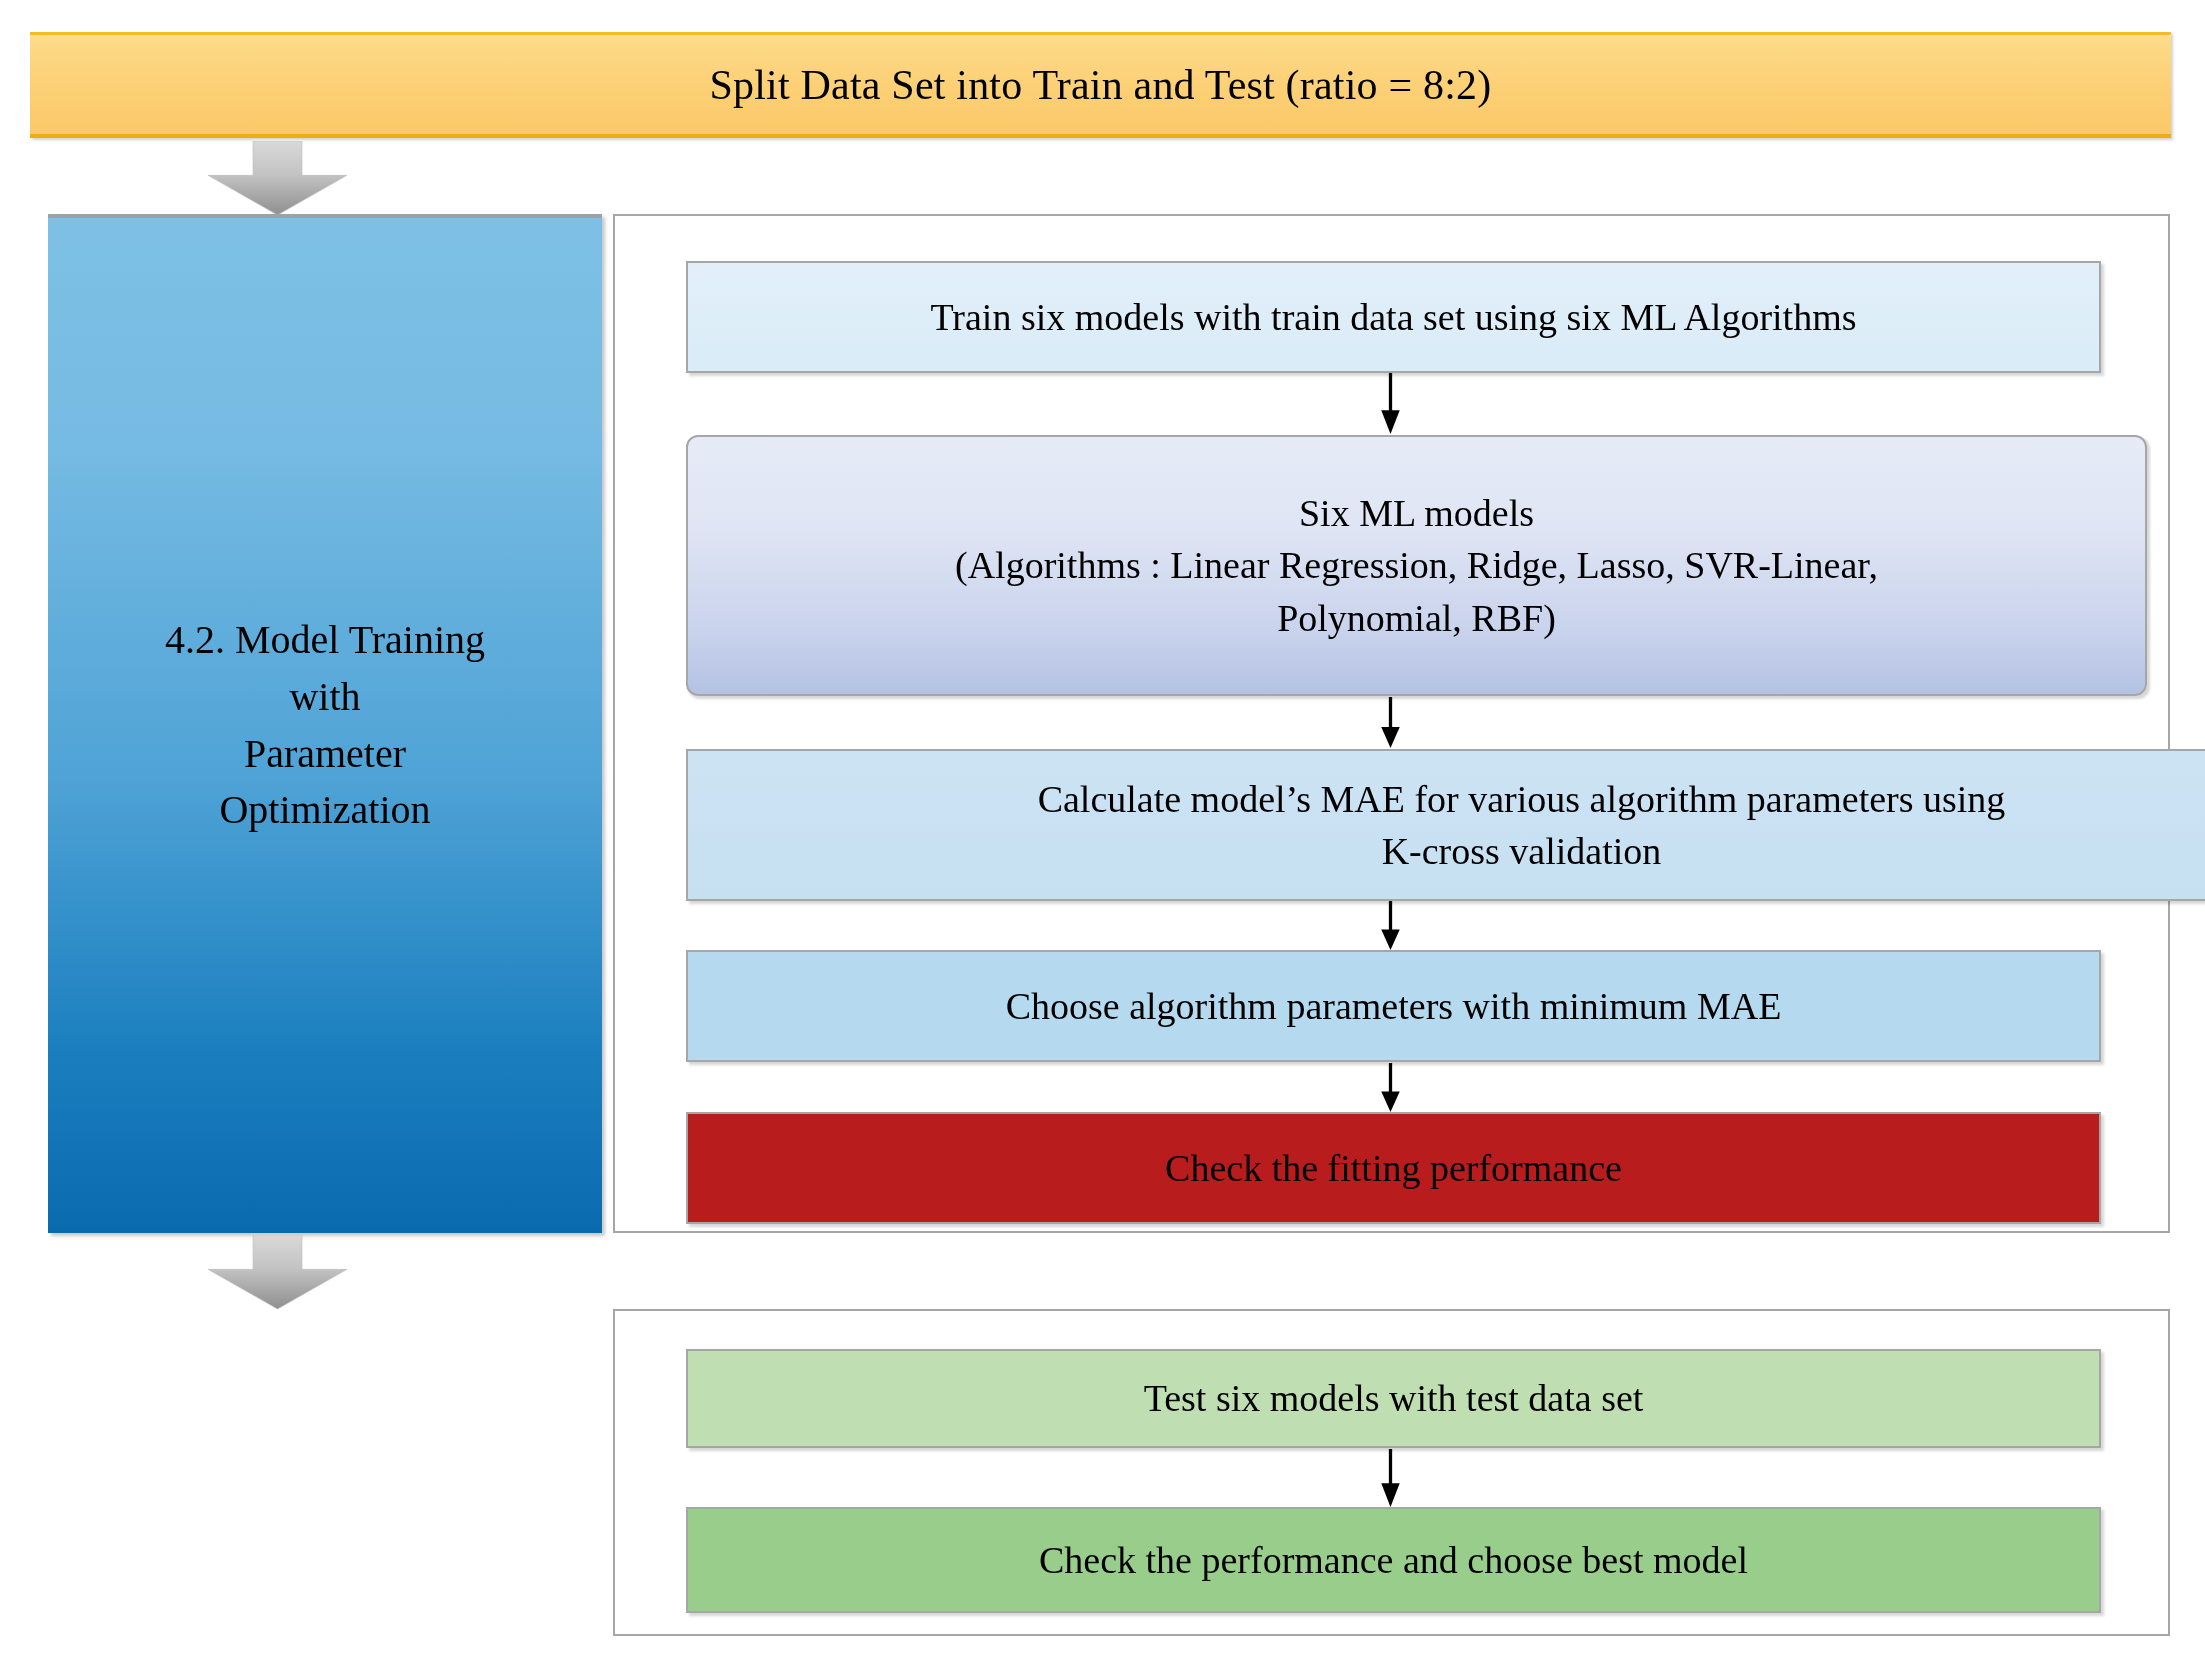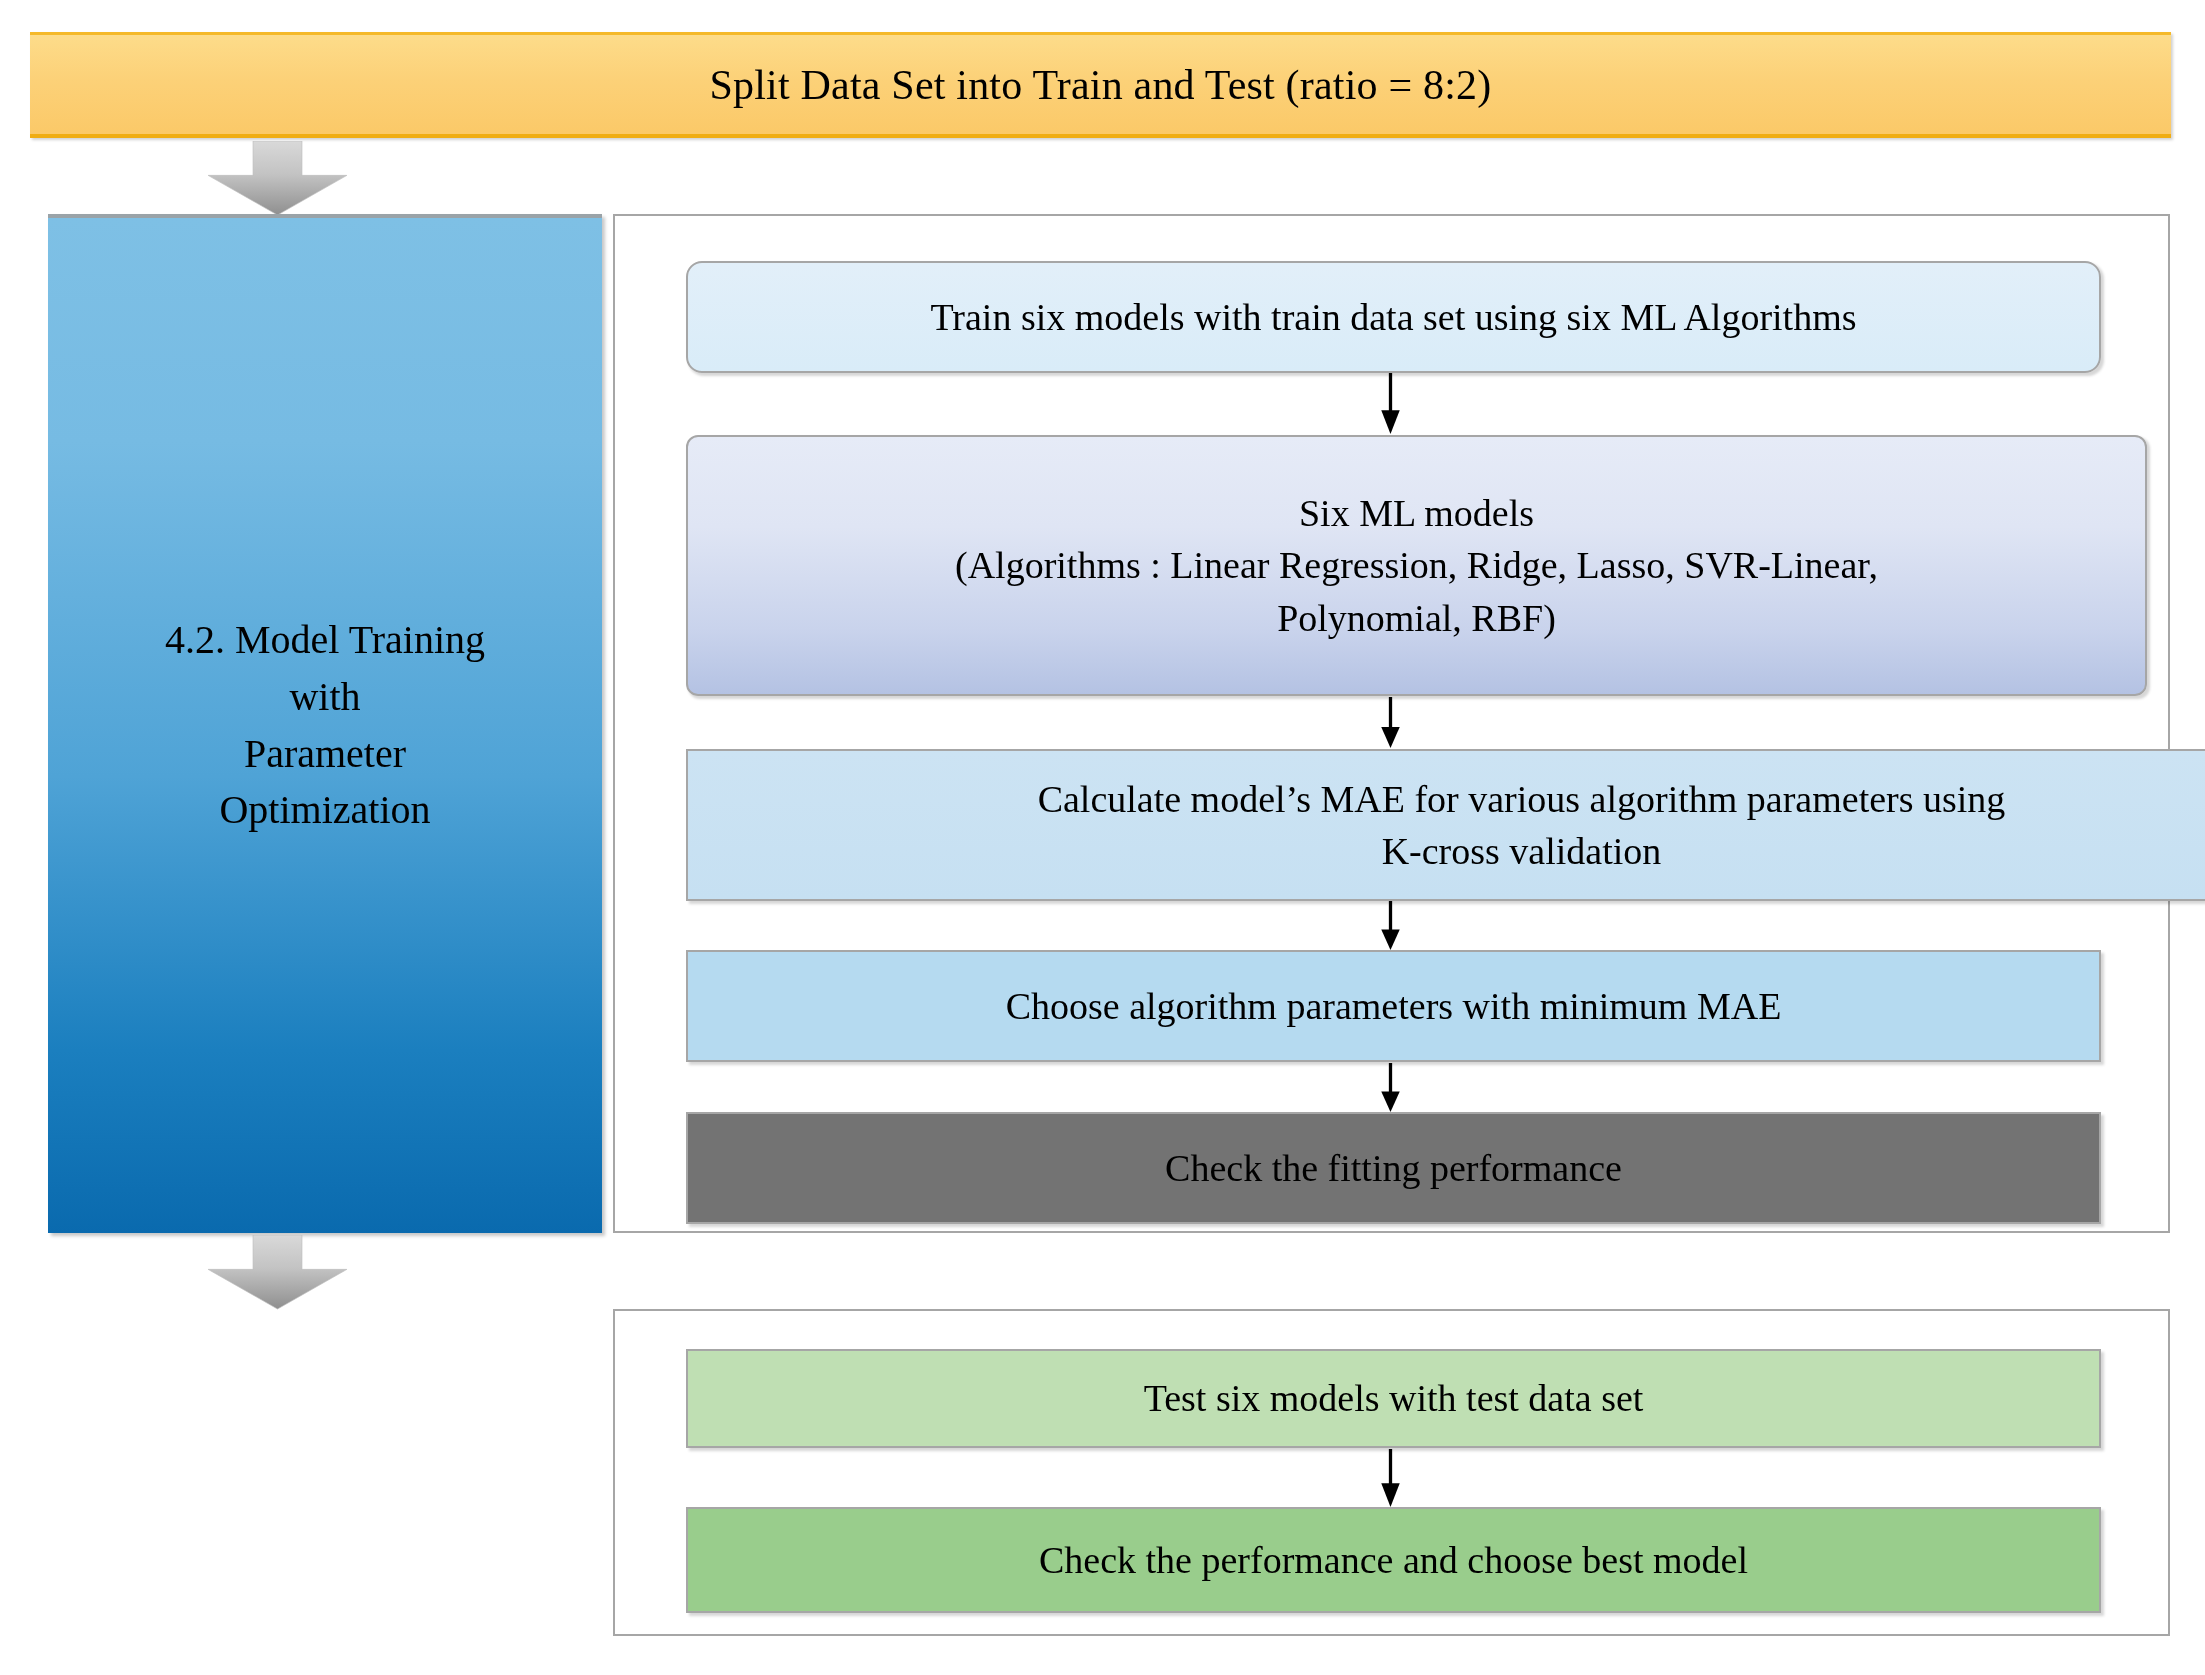--- a/index.html
+++ b/index.html
@@ -119,30 +119,30 @@
   }
   .step .stext {
     font-size: 38px;
     line-height: 1.38;
     padding: 0 12px;
     white-space: pre-line;
   }
 
   
   #step-train      { left: 686px; top: 261px;  width: 1415px; height: 112px;
-                     background: linear-gradient(180deg,#e2eff9 0%, #d9ecf8 100%); border-radius: 16px; }
+                     background: linear-gradient(180deg,#e2eff9 0%, #d9ecf8 100%); }
   #step-models     { left: 686px; top: 435px;  width: 1461px; height: 261px;
                      background: linear-gradient(180deg,#e6ebf7 0%, #dfe5f4 35%, #c9d3ec 75%, #b4c2e3 100%);
                      border-radius: 12px; }
   #step-mae        { left: 686px; top: 749px; width: 1671px; height: 152px;
                      background: linear-gradient(180deg,#cce3f3 0%, #c6e0f2 100%); }
   #step-choose     { left: 686px; top: 950px; width: 1415px; height: 112px;
                      background: #b5daf0; }
   #step-fitting    { left: 686px; top: 1112px; width: 1415px; height: 112px;
-                     background: #737373; }
+                     background: #b91c1c; }
 
   
   #step-test       { left: 686px; top: 1349px; width: 1415px; height: 99px;
                      background: #bfdfb3; }
   #step-best       { left: 686px; top: 1507px; width: 1415px; height: 106px;
                      background: #99cd8c; }
 
   
   .thin-arrow {
     position: absolute;

